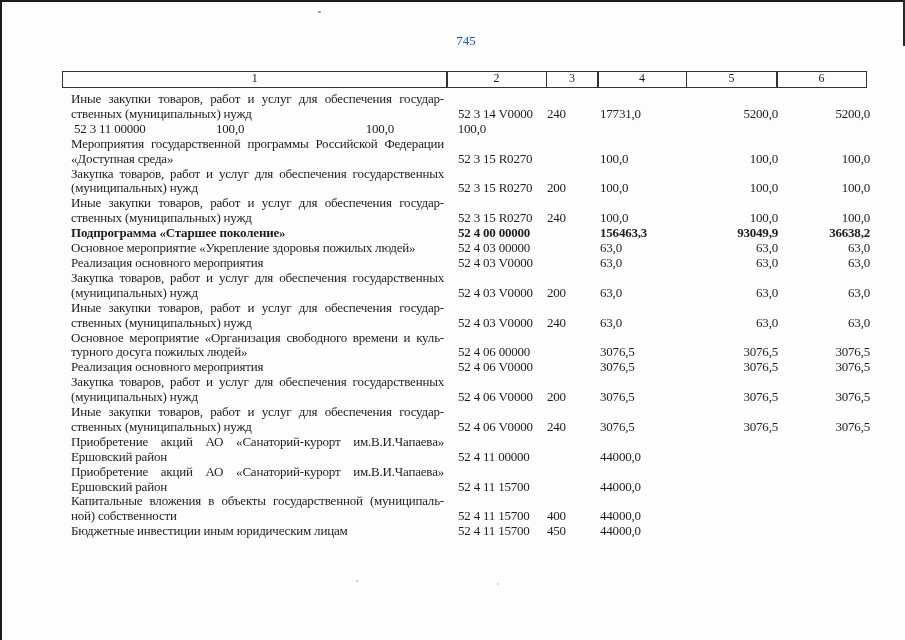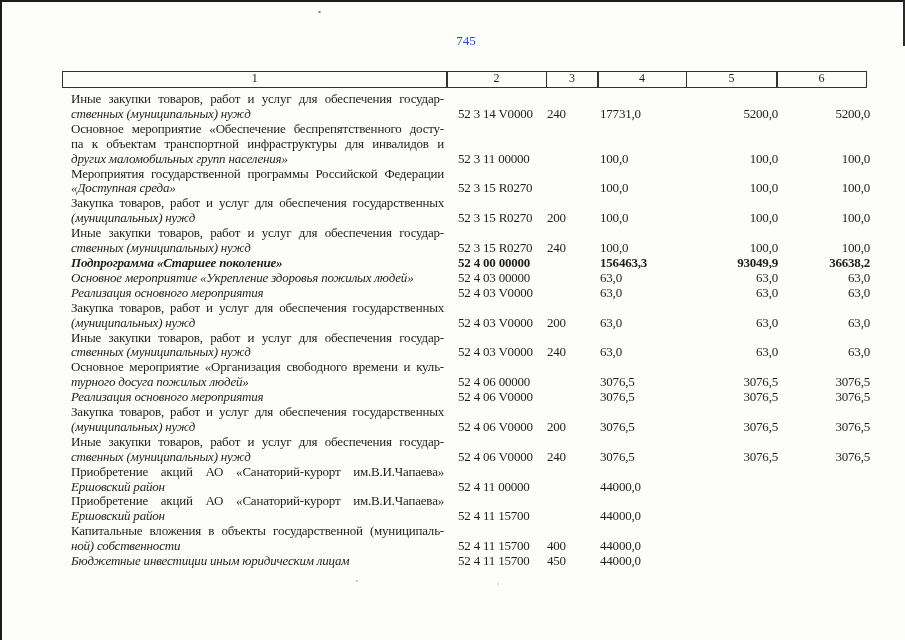--- a/index.html
+++ b/index.html
@@ -45,21 +45,21 @@
   .c { box-sizing: border-box; font-size: 13px; line-height: 14.9px; letter-spacing: -0.2px; }
   .c1 { width: 384px; padding-left: 9px; padding-right: 2px; }
   .c2 { width: 101px; padding-left: 12px; }
   .c3 { width: 53px;  }
   .c4 { width: 90px;  text-align: left; padding-right: 5px; }
   .c5 { width: 92px;  text-align: right; padding-right: 4px; }
   .c6 { width: 91px;  text-align: right; padding-right: 3px; }
 
   
   .l { text-align: justify; text-align-last: justify; hyphens: none; }
-  .l:last-child { text-align-last: left; font-style: italic; }
+  .l:last-child { text-align-last: left; }
 
   .speck { position: absolute; background: #8a8a8a; border-radius: 50%; }
   .sp1 { left: 318px; top: 11px;  width: 3px; height: 2px; }
   .sp2 { left: 356px; top: 580px; width: 2px; height: 2px; opacity:.6; }
   .sp3 { left: 497px; top: 583px; width: 2px; height: 2px; opacity:.45; }
 </style>
 </head>
 <body>
 
 <div class="frame-top"></div>
@@ -83,25 +83,20 @@
           <div class="l">Иные закупки товаров, работ и услуг для обеспечения государ-</div>
           <div class="l">ственных (муниципальных) нужд</div>
         </div>
     <div class="c c2">52 3 14 V0000</div>
     <div class="c c3">240</div>
     <div class="c c4">17731,0</div>
     <div class="c c5">5200,0</div>
     <div class="c c6">5200,0</div>
   </div>
       <div class="trow">
-    <div class="c c1">
-          <div class="l">Основное мероприятие «Обеспечение беспрепятственного досту-</div>
-          <div class="l">па к объектам транспортной инфраструктуры для инвалидов и</div>
-          <div class="l">других маломобильных групп населения»</div>
-        </div>
     <div class="c c2">52 3 11 00000</div>
     <div class="c c3"></div>
     <div class="c c4">100,0</div>
     <div class="c c5">100,0</div>
     <div class="c c6">100,0</div>
   </div>
       <div class="trow">
     <div class="c c1">
           <div class="l">Мероприятия государственной программы Российской Федерации</div>
           <div class="l">«Доступная среда»</div>

